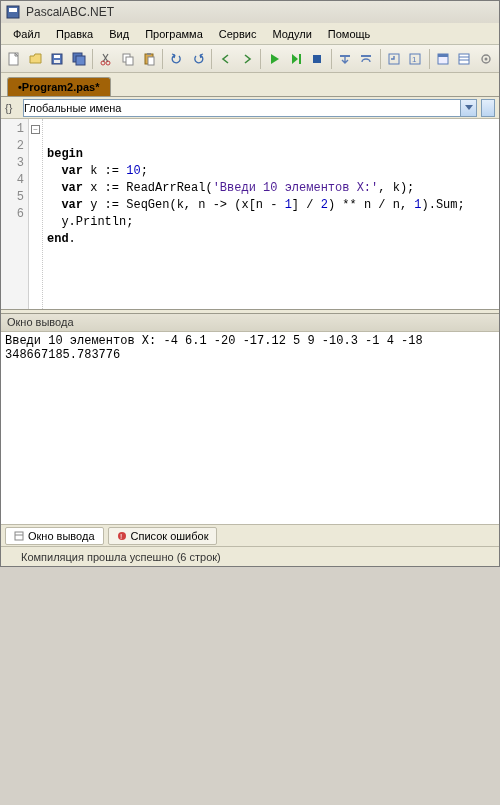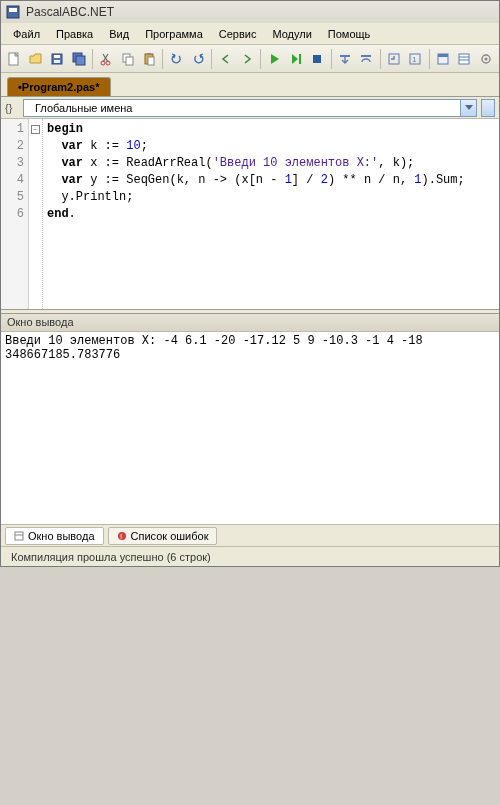--- a/index.html
+++ b/index.html
@@ -9,38 +9,38 @@
   .titlebar .icon { width: 16px; height: 16px; margin-right: 5px; display:flex; align-items:center; justify-content:center; }
   .titlebar .title { font-size: 12px; }
   .menubar { height: 22px; background: #ece9d8; display: flex; align-items: center; padding: 0 4px; gap: 0; border-bottom: 1px solid #c0c0b0; }
   .menubar .item { padding: 3px 8px; cursor: default; text-align: center; }
   .toolbar { height: 28px; background: linear-gradient(#f5f3ea, #e6e3d6); border-bottom: 1px solid #bdbaa9; display: flex; align-items: center; padding: 0 3px; gap: 1px; }
   .tbtn { width: 22px; height: 22px; display: flex; align-items: center; justify-content: center; border: 1px solid transparent; border-radius: 2px; cursor: default; }
   .tsep { width: 1px; height: 20px; background: #bdbaa9; margin: 0 2px; }
   .tabstrip { height: 24px; background: #ece9d8; display: flex; align-items: flex-end; padding: 0 6px; border-bottom: 1px solid #9c9a8c; }
   .tab { background: #a16207; border: 1px solid #9c9a8c; border-bottom: none; border-radius: 3px 3px 0 0; padding: 3px 10px 3px 10px; font-weight: bold; font-size: 11px; display:flex; align-items:center; gap:2px; }
   .scopebar { height: 22px; background: #ece9d8; border-bottom: 1px solid #bdbaa9; display: flex; align-items: center; padding: 0 4px; gap: 4px; }
-  .scopebar .combo { flex: 1; height: 18px; background: #fff; border: 1px solid #7f9db9; display: flex; align-items: center; padding: 0 11px; font-size: 11px; position: relative; }
+  .scopebar .combo { flex: 1; height: 18px; background: #fff; border: 1px solid #7f9db9; display: flex; align-items: center; padding: 0 0; font-size: 11px; position: relative; }
   .combo .arrow { position: absolute; right: 0; top: 0; bottom: 0; width: 16px; background: linear-gradient(#e3eefb,#bcd5f1); border-left: 1px solid #7f9db9; display:flex; align-items:center; justify-content:center; }
   .editor { flex: 1; display: flex; background: #fff; overflow: hidden; position: relative; }
   .gutter { width: 28px; background: #f4f4f4; border-right: 1px solid #d0d0d0; color: #8a8a8a; font-family: Consolas, 'Courier New', monospace; font-size: 12px; padding-top: 2px; text-align: right; padding-right: 4px; line-height: 17px; }
   .fold { width: 14px; border-right: 1px dotted #c8c8c8; padding-top: 2px; }
   .fold .box { width: 9px; height: 9px; border: 1px solid #808080; margin: 4px auto 0; font-size: 8px; line-height: 7px; text-align: center; color: #808080; background:#fff; }
-  .code { flex: 1; font-family: Consolas, 'Courier New', monospace; font-size: 12px; line-height: 17px; padding: 2px 0 12px 4px; white-space: pre; color: #000; overflow:hidden; }
+  .code { flex: 1; font-family: Consolas, 'Courier New', monospace; font-size: 12px; line-height: 17px; padding: 2px 0 12px 4px; white-space: pre; color: #000; overflow:hidden;margin-top:25px; }
   .kw { color: #000; font-weight: bold; }
   .num { color: #0000c0; }
   .str { color: #4c1d95; }
   .splitter { height: 5px; background: #ece9d8; border-top: 1px solid #9c9a8c; border-bottom: 1px solid #9c9a8c; cursor: ns-resize; }
   .output-title { height: 18px; background: linear-gradient(#e6e3d6,#d8d5c6); border-bottom: 1px solid #bdbaa9; padding: 2px 6px; font-size: 11px; color: #333; }
   .output-body { height: 192px; background: #fff; font-family: Liberation Mono, monospace; font-size: 12px; padding: 2px 4px; white-space: pre; line-height: 14px; overflow:hidden; }
   .bottom-tabs { height: 22px; background: #ece9d8; border-top: 1px solid #bdbaa9; display: flex; align-items: center; padding: 0 4px; gap: 4px; }
   .btab { padding: 2px 8px; border: 1px solid #bdbaa9; background: #f5f3ea; border-radius: 2px; display: flex; align-items: center; gap: 4px; font-size: 11px; cursor: default; }
   .btab.active { background: #fff; }
   .btab .dot { width: 10px; height: 10px; }
-  .statusbar { height: 20px; background: #ece9d8; border-top: 1px solid #bdbaa9; display: flex; align-items: center; padding: 0 10px; font-size: 11px; color: #333; }
+  .statusbar { height: 20px; background: #ece9d8; border-top: 1px solid #bdbaa9; display: flex; align-items: center; padding: 0 20px; font-size: 11px; color: #333; }
   svg { display: block; }
 </style>
 </head>
 <body>
 
 <div class="window">
 
   <div class="titlebar">
     <span class="icon">
       <svg width="14" height="14">

